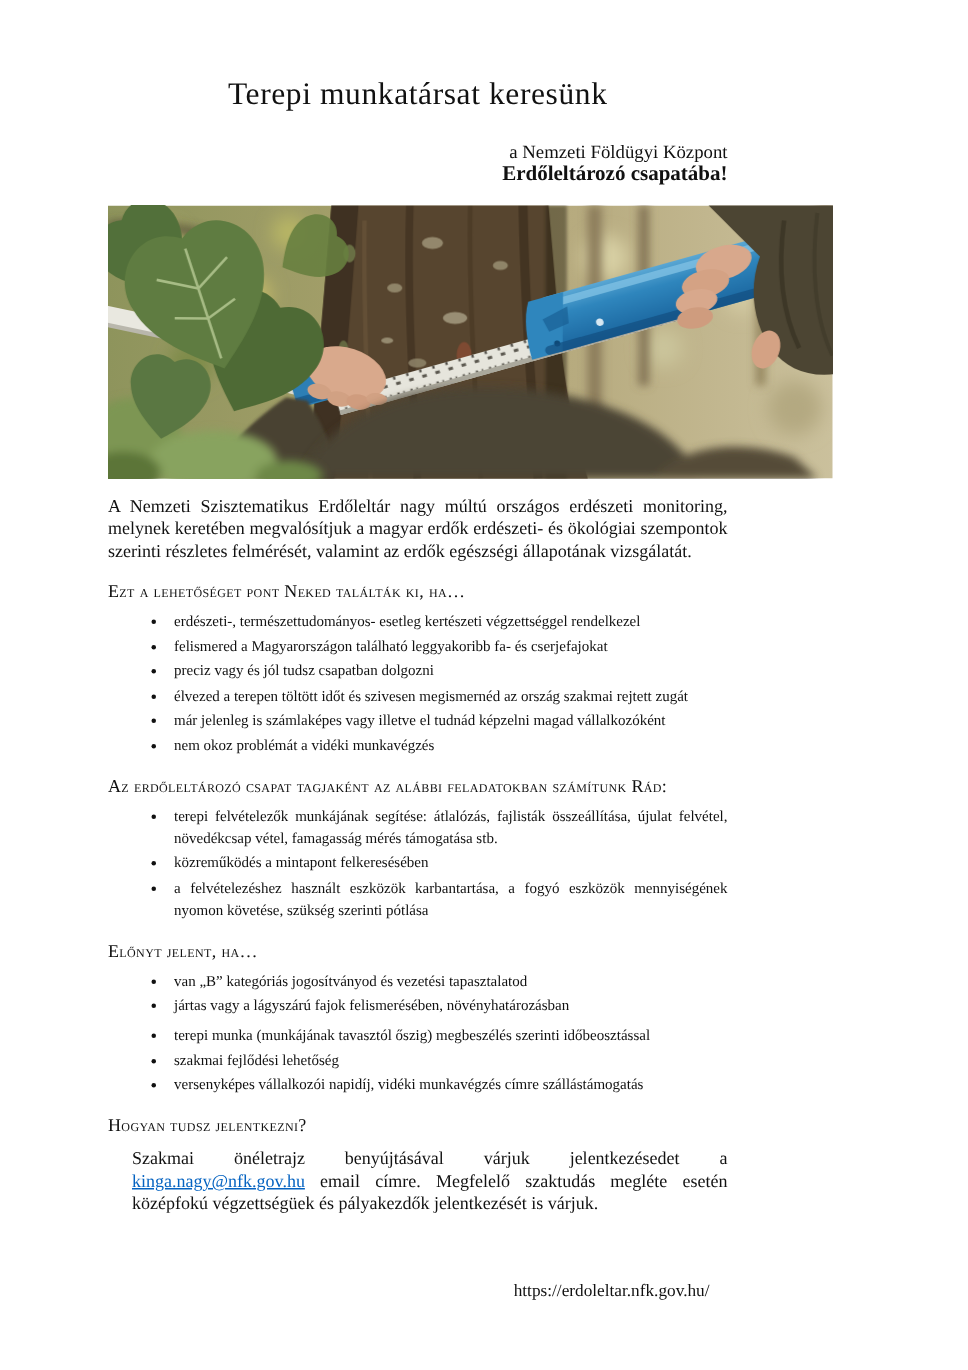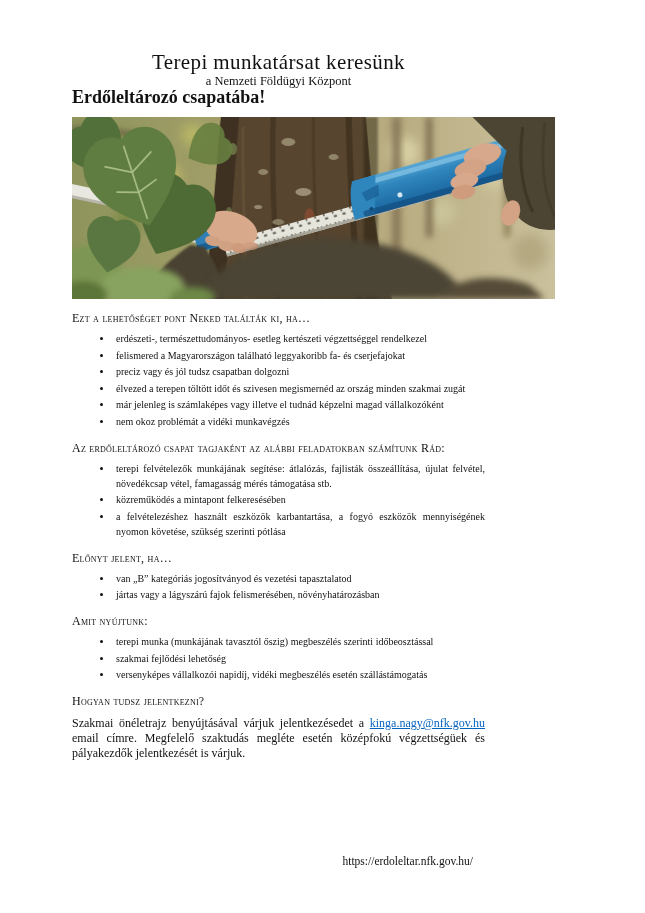--- a/index.html
+++ b/index.html
@@ -1,27 +1,27 @@
 <!DOCTYPE html>
 <html lang="hu"><head>
 <meta charset="utf-8">
 <style>
   html,body{margin:0;padding:0;background:#ffffff;}
   body{width:645px;height:913px;font-family:"Liberation Serif",serif;color:#111;}
   .page{box-sizing:border-box;position:relative;width:555px;height:913px;padding:50px 70px 0 72px;background:#fff;overflow:hidden;}
   .title{font-size:21px;font-weight:400;text-align:center;margin:0;letter-spacing:.4px;line-height:24px;}
-  .subtitle{font-size:12.5px;text-align:center;margin-top:0;line-height:14px;}
-  .subtitle-bold{font-size:18px;font-weight:700;text-align:left;margin-top:2px;line-height:14px;}
+  .subtitle{font-size:12.5px;text-align:right;margin-top:20px;line-height:14px;}
+  .subtitle-bold{font-size:14px;font-weight:700;text-align:right;margin-top:2px;line-height:14px;}
   figure.hero{margin:13px 0 0 0;width:503px;height:182px;}
   figure.hero svg{display:block;}
   p.body{font-size:12px;line-height:15px;text-align:justify;margin:11px 0 0 0;}
   h2.sec{font-size:12px;font-weight:400;font-variant:small-caps;letter-spacing:.25px;margin:12px 0 0 0;line-height:15px;}
   ul.bullets{margin:5px 0 0 0;padding:0 0 0 41px;list-style:disc;}
   ul.bullets li{font-size:10px;line-height:15px;text-align:justify;padding-left:3px;margin:0 0 1.5px 0;}
-  p.closing{font-size:12px;line-height:15px;text-align:justify;margin:7px 0 0 0;}
+  p.closing{font-size:12px;line-height:15px;text-align:justify;margin:7px 0 0 16px;}
   a.email{color:#0563C1;text-decoration:underline;cursor:pointer;}
   .footer-url{position:absolute;right:82px;bottom:46px;font-size:11.5px;color:#111;}
 </style>
 </head>
 <body>
 
 <div class="page">
 
   <h1 class="title">Terepi munkatársat keresünk</h1>
   <div class="subtitle">a Nemzeti Földügyi Központ</div>
@@ -170,49 +170,49 @@
           <path d="M0,-20 L0,24"></path>
             <path d="M0,-4 L-14,-12"></path>
             <path d="M0,-4 L14,-12"></path>
           <path d="M0,8 L-12,4"></path>
             <path d="M0,8 L12,4"></path>
         </g>
       </g>
     </svg>
   </figure>
 
+  <p class="body">A Nemzeti Szisztematikus Erdőleltár nagy múltú országos erdészeti monitoring, melynek keretében megvalósítjuk a magyar erdők erdészeti- és ökológiai szempontok szerinti részletes felmérését, valamint az erdők egészségi állapotának vizsgálatát.</p>
 
   <h2 class="sec">Ezt a lehetőséget pont Neked találták ki, ha…</h2>
   <ul class="bullets">
     <li>erdészeti-, természettudományos- esetleg kertészeti végzettséggel rendelkezel</li>
     <li>felismered a Magyarországon található leggyakoribb fa- és cserjefajokat</li>
     <li>preciz vagy és jól tudsz csapatban dolgozni</li>
-    <li>élvezed a terepen töltött időt és szivesen megismernéd az ország minden szakmai zugát</li>
+    <li>élvezed a terepen töltött időt és szivesen megismernéd az ország szakmai rejtett zugát</li>
     <li>már jelenleg is számlaképes vagy illetve el tudnád képzelni magad vállalkozóként</li>
     <li>nem okoz problémát a vidéki munkavégzés</li>
   </ul>
 
   <h2 class="sec">Az erdőleltározó csapat tagjaként az alábbi feladatokban számítunk Rád:</h2>
   <ul class="bullets">
     <li>terepi felvételezők munkájának segítése: átlalózás, fajlisták összeállítása, újulat felvétel, növedékcsap vétel, famagasság mérés támogatása stb.</li>
     <li>közreműködés a mintapont felkeresésében</li>
     <li>a felvételezéshez használt eszközök karbantartása, a fogyó eszközök mennyiségének nyomon követése, szükség szerinti pótlása</li>
   </ul>
 
   <h2 class="sec">Előnyt jelent, ha…</h2>
   <ul class="bullets">
     <li>van „B” kategóriás jogosítványod és vezetési tapasztalatod</li>
     <li>jártas vagy a lágyszárú fajok felismerésében, növényhatározásban</li>
   </ul>
 
-  <h2 class="sec">Amit nyújtunk:</h2>
   <ul class="bullets">
     <li>terepi munka (munkájának tavasztól őszig) megbeszélés szerinti időbeosztással</li>
     <li>szakmai fejlődési lehetőség</li>
-    <li>versenyképes vállalkozói napidíj, vidéki megbeszélés esetén szállástámogatás</li>
+    <li>versenyképes vállalkozói napidíj, vidéki munkavégzés címre szállástámogatás</li>
   </ul>
 
   <h2 class="sec">Hogyan tudsz jelentkezni?</h2>
 
   <p class="closing">
     <span>Szakmai önéletrajz benyújtásával várjuk jelentkezésedet a</span>
     <a class="email" href="#">kinga.nagy@nfk.gov.hu</a>
     <span>email címre. Megfelelő szaktudás megléte esetén középfokú végzettségüek és pályakezdők jelentkezését is várjuk.</span>
   </p>
 

